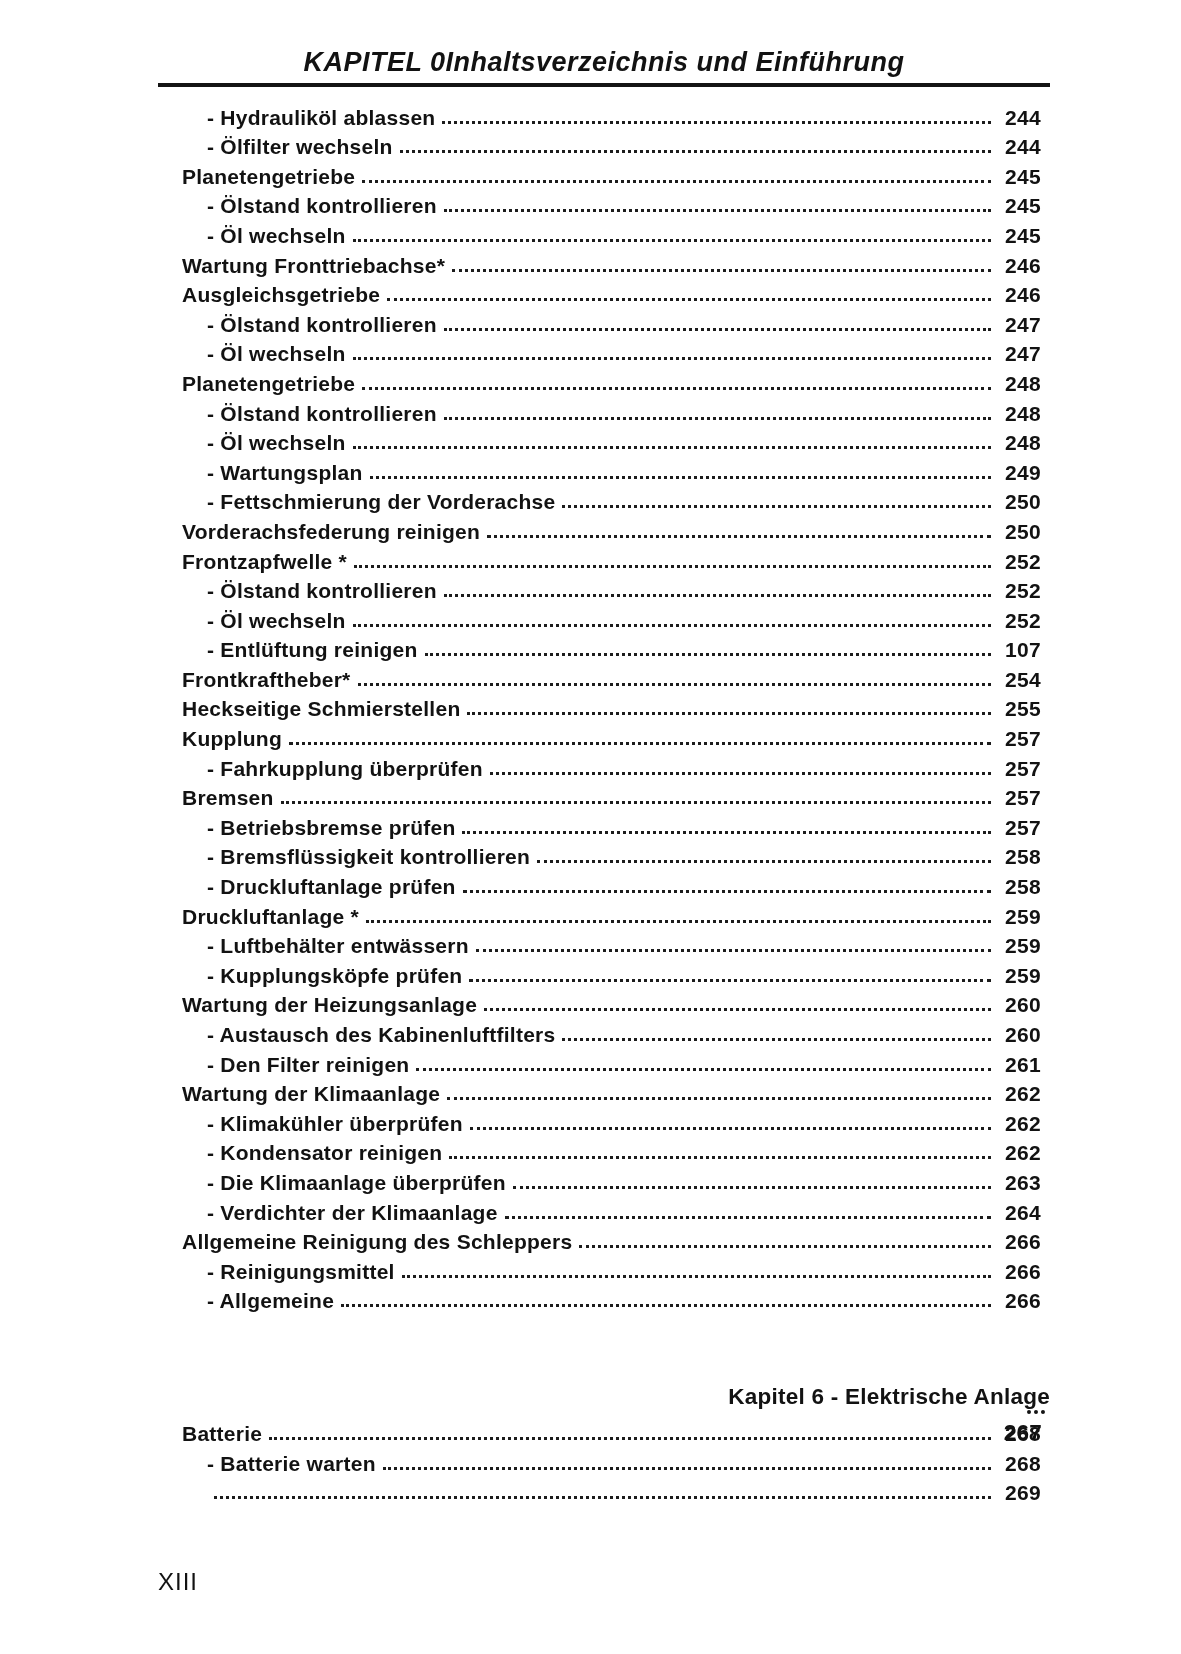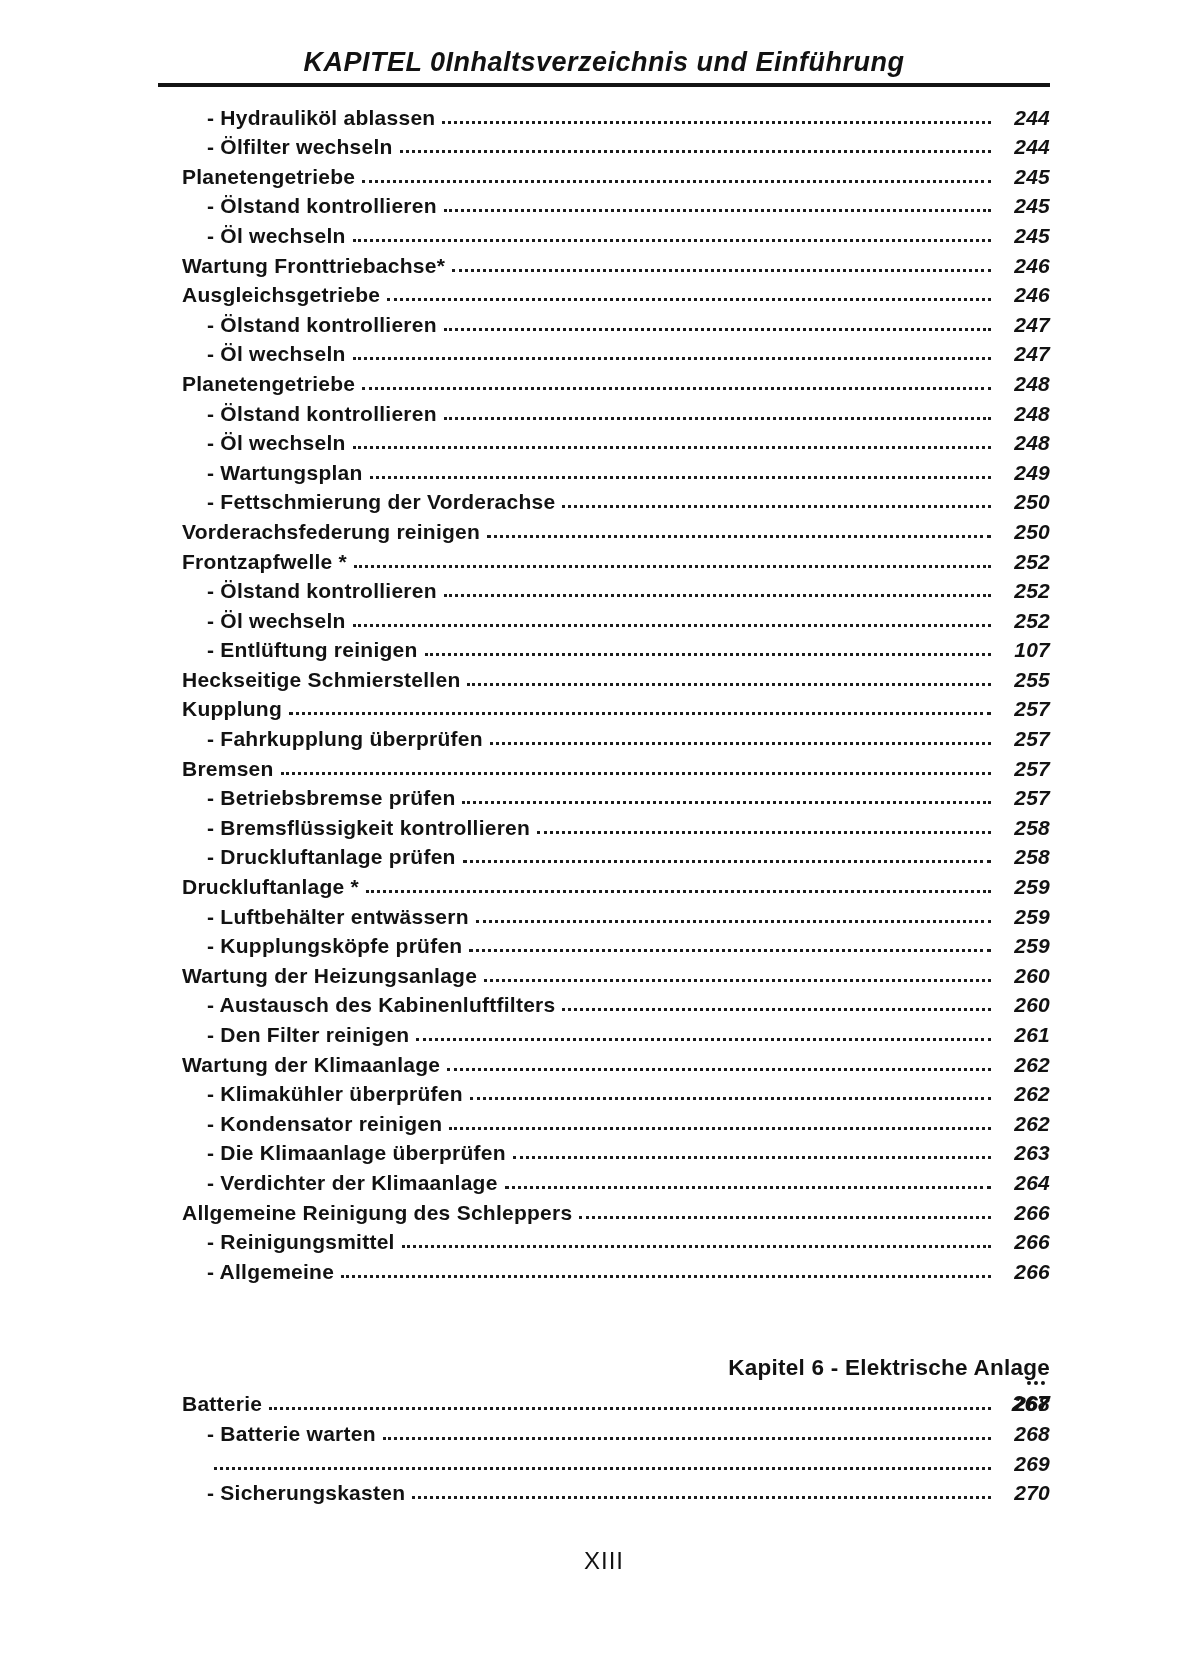--- a/index.html
+++ b/index.html
@@ -56,40 +56,39 @@
   .row.level-2 { padding-left: 49px; }
   .leader {
     flex: 1;
     min-width: 18px;
     border-bottom: 3px dotted #1c1c1c;
     align-self: flex-end;
     margin: 0 5px 6px 7px;
   }
   .pnum {
     width: 54px;
-    text-align: right;
+    text-align: center;
     white-space: nowrap;
-    font-style: italic;
   }
   
   .chapter-row {
     margin-top: 71px;
     font-size: 22.5px;
     font-weight: 800;
     height: 32px;
     flex-direction: column;
   }
   .chapter-row .leader {
     border-bottom: 4px dotted #141414;
     margin-bottom: 6px;
   }
   
   .page-footer {
-    margin-top: 42px;
-    text-align: center;
+    margin-top: 63px;
+    text-align: left;
     font-size: 24px;
     font-weight: normal;
     letter-spacing: 1px;
   }
 </style>
 </head>
 <body>
 
 <div class="content">
 
@@ -190,20 +189,25 @@
           <span class="label">- Öl wechseln</span>
           <span class="leader"></span>
           <span class="pnum">252</span>
         </div>
         <div class="row level-2">
           <span class="label">- Entlüftung reinigen</span>
           <span class="leader"></span>
           <span class="pnum">107</span>
         </div>
         <div class="row level-1">
+          <span class="label">Frontkraftheber*</span>
+          <span class="leader"></span>
+          <span class="pnum">254</span>
+        </div>
+        <div class="row level-1">
           <span class="label">Heckseitige Schmierstellen</span>
           <span class="leader"></span>
           <span class="pnum">255</span>
         </div>
         <div class="row level-1">
           <span class="label">Kupplung</span>
           <span class="leader"></span>
           <span class="pnum">257</span>
         </div>
         <div class="row level-2">
@@ -317,25 +321,20 @@
         </div>
         <div class="row level-2">
           <span class="label">- Batterie warten</span>
           <span class="leader"></span>
           <span class="pnum">268</span>
         </div>
         <div class="row level-2">
           <span class="leader"></span>
           <span class="pnum">269</span>
         </div>
-        <div class="row level-2">
-          <span class="label">- Sicherungskasten</span>
-          <span class="leader"></span>
-          <span class="pnum">270</span>
-        </div>
       </div>
   </div>
 
   <div class="page-footer">
     <span>XIII</span>
   </div>
 
 </div>
 
 </body></html>

